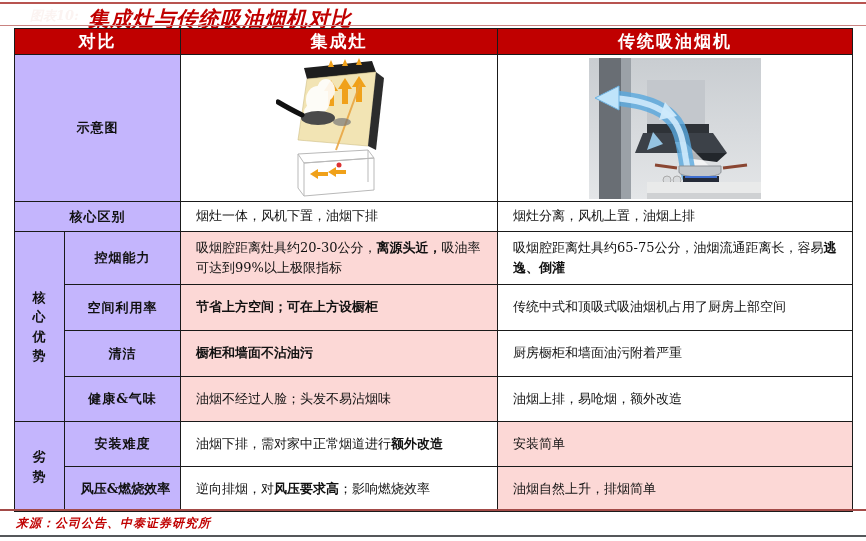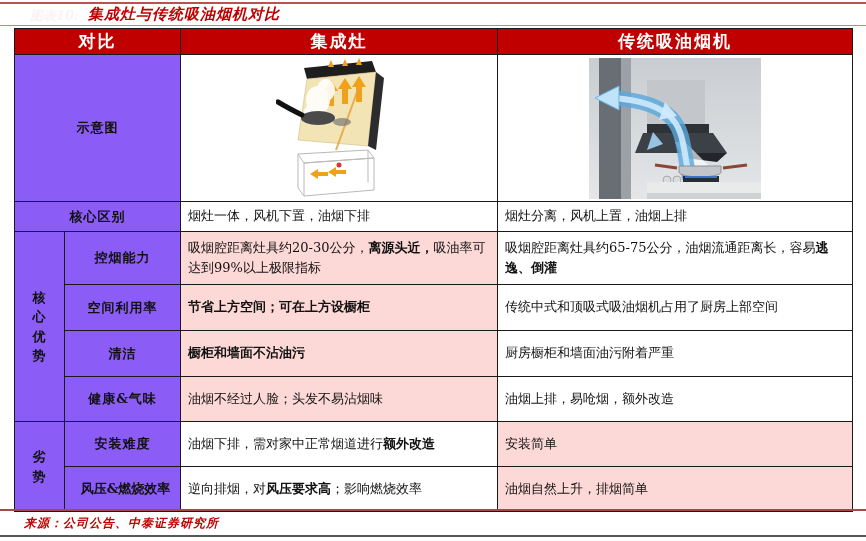--- a/index.html
+++ b/index.html
@@ -13,48 +13,48 @@
   .rule-under-title{top:25px;height:1px;background:#c98280;}
   .rule-table-bottom{top:509px;height:2px;background:#a34a47;}
   .rule-page-bottom{top:535px;height:2px;background:#55575a;}
 
   .title-row{position:absolute;top:5px;left:0;width:866px;height:20px;white-space:nowrap;}
   .faint-prefix{
     position:absolute;left:30px;top:2px;font-size:13px;font-weight:bold;font-style:italic;
     color:#fbf3f1;
   }
   .page-title{
-    position:absolute;left:88px;top:0px;font-size:15px;font-weight:bold;font-style:italic;
+    position:absolute;left:88px;top:0px;font-size:21px;font-weight:bold;font-style:italic;
     color:#c00000;letter-spacing:1px;
   }
 
   table.cmp{
     position:absolute;left:14px;top:28px;border-collapse:collapse;table-layout:fixed;
     width:838px;
   }
   table.cmp td,table.cmp th{
     border:1px solid #1a1a1a;vertical-align:middle;font-size:13px;color:#111;
     overflow:hidden;
   }
   tr.hdr th{
     background:#c00000;color:#ffffff;font-weight:bold;font-size:17px;text-align:center;
     height:22px;letter-spacing:2px;
   }
   td.lbl{
-    background:#8b5cf6;font-weight:bold;text-align:center;letter-spacing:1px;margin-left:38px;
-  }
-  td.content{padding:2px 7px;line-height:1.55;text-align:left;}
+    background:#c4b5fd;font-weight:bold;text-align:center;letter-spacing:1px;margin-left:38px;
+  }
+  td.content{padding:2px 15px;line-height:1.55;text-align:left;}
   td.hl{background:#fcd8d6;}
   td.imgcell{background:#ffffff;text-align:center;padding:2px 0;}
   .b{font-weight:bold;margin-top:24px;}
   .group-label{width:2.1em;margin:0 auto;line-height:1.5;}
   .illus{display:block;margin:0 auto;}
 
   .source-note{
-    position:absolute;left:24px;top:515px;font-size:12px;font-weight:bold;font-style:italic;
+    position:absolute;left:16px;top:515px;font-size:12px;font-weight:bold;font-style:italic;
     color:#c00000;letter-spacing:1px;
   }
 </style>
 </head>
 <body>
 
 <div class="rule rule-top"></div>
 
 <div class="title-row">
   <span class="faint-prefix">图表10:</span>

